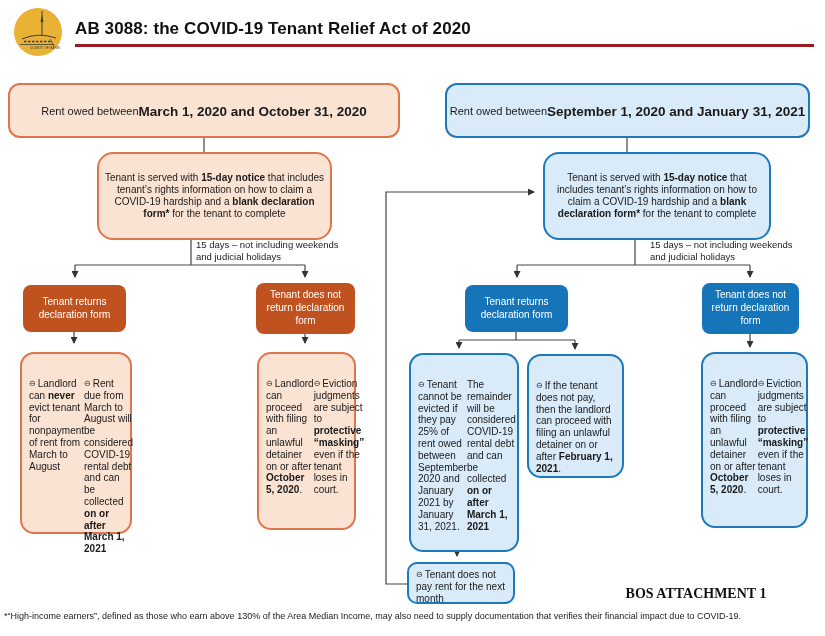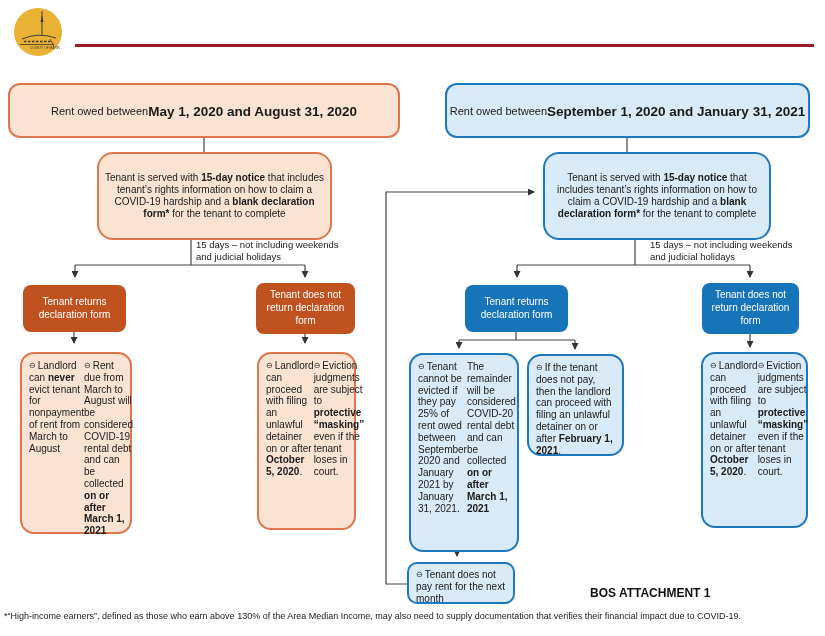--- a/index.html
+++ b/index.html
@@ -14,28 +14,28 @@
   .outline-blue{background:#d9eaf8;border:2px solid #1e78bd;}
   .solid-orange{background:#c0521f;color:#fff;}
   .solid-blue{background:#1674b8;color:#fff;}
   .r12{border-radius:12px}.r16{border-radius:16px}.r14{border-radius:14px}.r8{border-radius:8px}.r10{border-radius:10px}
   .center{text-align:center;align-items:center;}
   .rent-line1{font-size:11px;}
   .rent-line2{font-size:13.5px;font-weight:bold;margin-top:2px;}
   .notice-text{font-size:10px;line-height:1.22;padding:6px 4px;text-align:center;}
   .solid-label{font-size:10px;line-height:1.28;text-align:center;padding:4px 6px;font-weight:400;}
   .delay{position:absolute;font-size:9.5px;line-height:1.25;color:#222;}
-  .detail{justify-content:flex-start;padding:6px 7px;font-size:10px;line-height:1.18;text-align:left;}
+  .detail{justify-content:flex-start;padding:24px 7px;font-size:10px;line-height:1.18;text-align:left;}
   .detail p{margin:0 0 11px 0;}
   .detail p:last-child{margin-bottom:0;}
   .blt{font-size:8px;position:relative;top:-1px;margin-right:2px;}
   b{font-weight:bold;}
   #title{position:absolute;left:75px;top:19px;font-size:17px;font-weight:bold;color:#111;letter-spacing:0.1px;}
   #title-rule{position:absolute;left:75px;top:44px;width:739px;height:3px;background:#9a1c20;}
-  #attachment{position:absolute;left:590px;top:586px;width:212px;text-align:left;font-size:12px;font-weight:bold;color:#111;}
+  #attachment{position:absolute;left:590px;top:586px;width:212px;text-align:center;font-size:14px;font-weight:bold;color:#111;font-family:Liberation Serif, serif;}
   #footnote{position:absolute;left:4px;top:611px;width:818px;font-size:9px;color:#222;}
 </style>
 </head>
 <body>
 
 <div id="canvas">
 
   <svg id="connectors" viewBox="0 0 825 636">
     <defs>
       <marker id="arr" markerUnits="userSpaceOnUse" markerWidth="7" markerHeight="7" refX="6" refY="3.5" orient="auto">
@@ -68,25 +68,26 @@
   <svg class="abs" style="left:14px;top:8px" width="48" height="48" viewBox="0 0 48 48">
     <circle cx="24" cy="24" r="24" fill="#e9b234"></circle>
     <path d="M28 3 V28" stroke="#3c3c34" stroke-width="1"></path>
     <path d="M26.5 14 L28 7 L29.5 14 Z" fill="#3c3c34"></path>
     <path d="M8 31 Q24 24 42 30" stroke="#3c3c34" stroke-width="1" fill="none"></path>
     <path d="M10 33.5 H38" stroke="#3c3c34" stroke-width="1.6" stroke-dasharray="2.5 1.5"></path>
     <path d="M6 36.5 H40" stroke="#3c3c34" stroke-width="0.8"></path>
     <text x="16" y="41" font-size="3.2" fill="#3c3c34" font-family="Liberation Sans, sans-serif">COUNTY OF MARIN</text>
     <path d="M36 31 L40 38" stroke="#3c3c34" stroke-width="0.8"></path>
   </svg>
+  <div id="title">AB 3088: the COVID-19 Tenant Relief Act of 2020</div>
   <div id="title-rule"></div>
 
   <div class="box outline-orange r12 center" style="left:8px;top:83px;width:392px;height:55px">
     <div class="rent-line1">Rent owed between</div>
-    <div class="rent-line2">May 1, 2020 and August 31, 2020</div>
+    <div class="rent-line2">March 1, 2020 and October 31, 2020</div>
   </div>
   <div class="box outline-blue r12 center" style="left:445px;top:83px;width:365px;height:55px">
     <div class="rent-line1">Rent owed between</div>
     <div class="rent-line2">September 1, 2020 and January 31, 2021</div>
   </div>
 
   <div class="box outline-orange r16 center" style="left:97px;top:152px;width:235px;height:88px">
     <div class="notice-text"><span>Tenant is served with </span><b>15-day notice</b><span> that includes tenant’s rights information on how to claim a COVID-19 hardship and a </span><b>blank declaration form*</b><span> for the tenant to complete</span></div>
   </div>
   <div class="box outline-blue r16 center" style="left:543px;top:152px;width:228px;height:88px">
@@ -119,23 +120,23 @@
     <p><span class="blt">⊖</span><span>Landlord can </span><b>never</b><span> evict tenant for nonpayment of rent from March to August</span></p>
     <p><span class="blt">⊖</span><span>Rent due from March to August will be considered COVID-19 rental debt and can be collected </span><b>on or after March 1, 2021</b></p>
   </div>
   <div class="box outline-orange r14 detail" style="left:257px;top:352px;width:99px;height:178px">
     <p><span class="blt">⊖</span><span>Landlord can proceed with filing an unlawful detainer on or after </span><b>October 5, 2020</b><span>.</span></p>
     <p><span class="blt">⊖</span><span>Eviction judgments are subject to </span><b>protective “masking”</b><span> even if the tenant loses in court.</span></p>
   </div>
 
   <div class="box outline-blue r14 detail" style="left:409px;top:353px;width:110px;height:199px">
     <p><span class="blt">⊖</span><span>Tenant cannot be evicted if they pay 25% of rent owed between September 2020 and January 2021 by January 31, 2021.</span></p>
-    <p><span>The remainder will be considered COVID-20 rental debt and can be collected </span><b>on or after March 1, 2021</b></p>
+    <p><span>The remainder will be considered COVID-19 rental debt and can be collected </span><b>on or after March 1, 2021</b></p>
   </div>
-  <div class="box outline-blue r14 detail" style="left:527px;top:354px;width:97px;height:102px;justify-content:center">
+  <div class="box outline-blue r14 detail" style="left:527px;top:354px;width:97px;height:124px;justify-content:center">
     <p><span class="blt">⊖</span><span>If the tenant does not pay, then the landlord can proceed with filing an unlawful detainer on or after </span><b>February 1, 2021</b><span>.</span></p>
   </div>
   <div class="box outline-blue r14 detail" style="left:701px;top:352px;width:107px;height:176px">
     <p><span class="blt">⊖</span><span>Landlord can proceed with filing an unlawful detainer on or after </span><b>October 5, 2020</b><span>.</span></p>
     <p><span class="blt">⊖</span><span>Eviction judgments are subject to </span><b>protective “masking”</b><span> even if the tenant loses in court.</span></p>
   </div>
 
   <div class="box outline-blue r10 detail" style="left:407px;top:562px;width:108px;height:42px;padding:5px 7px;justify-content:center">
     <p><span class="blt">⊖</span><span>Tenant does not pay rent for the next month</span></p>
   </div>

